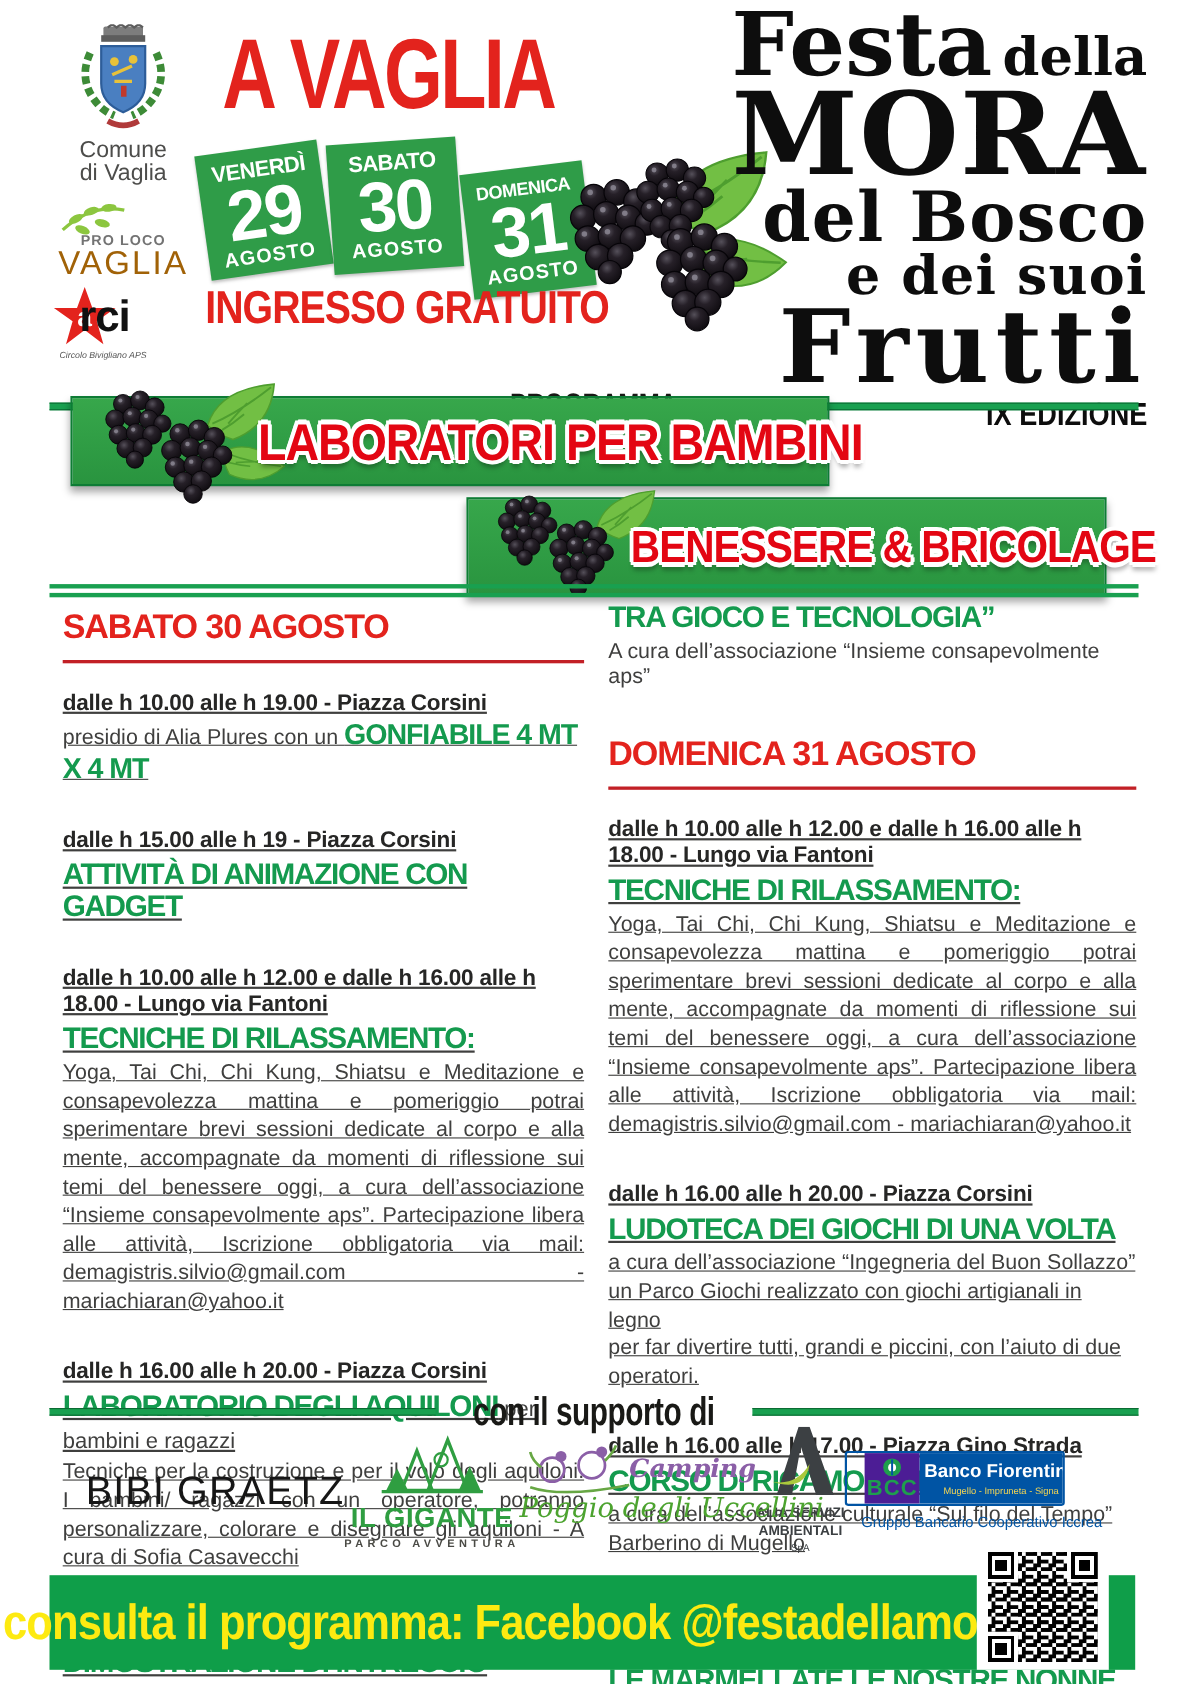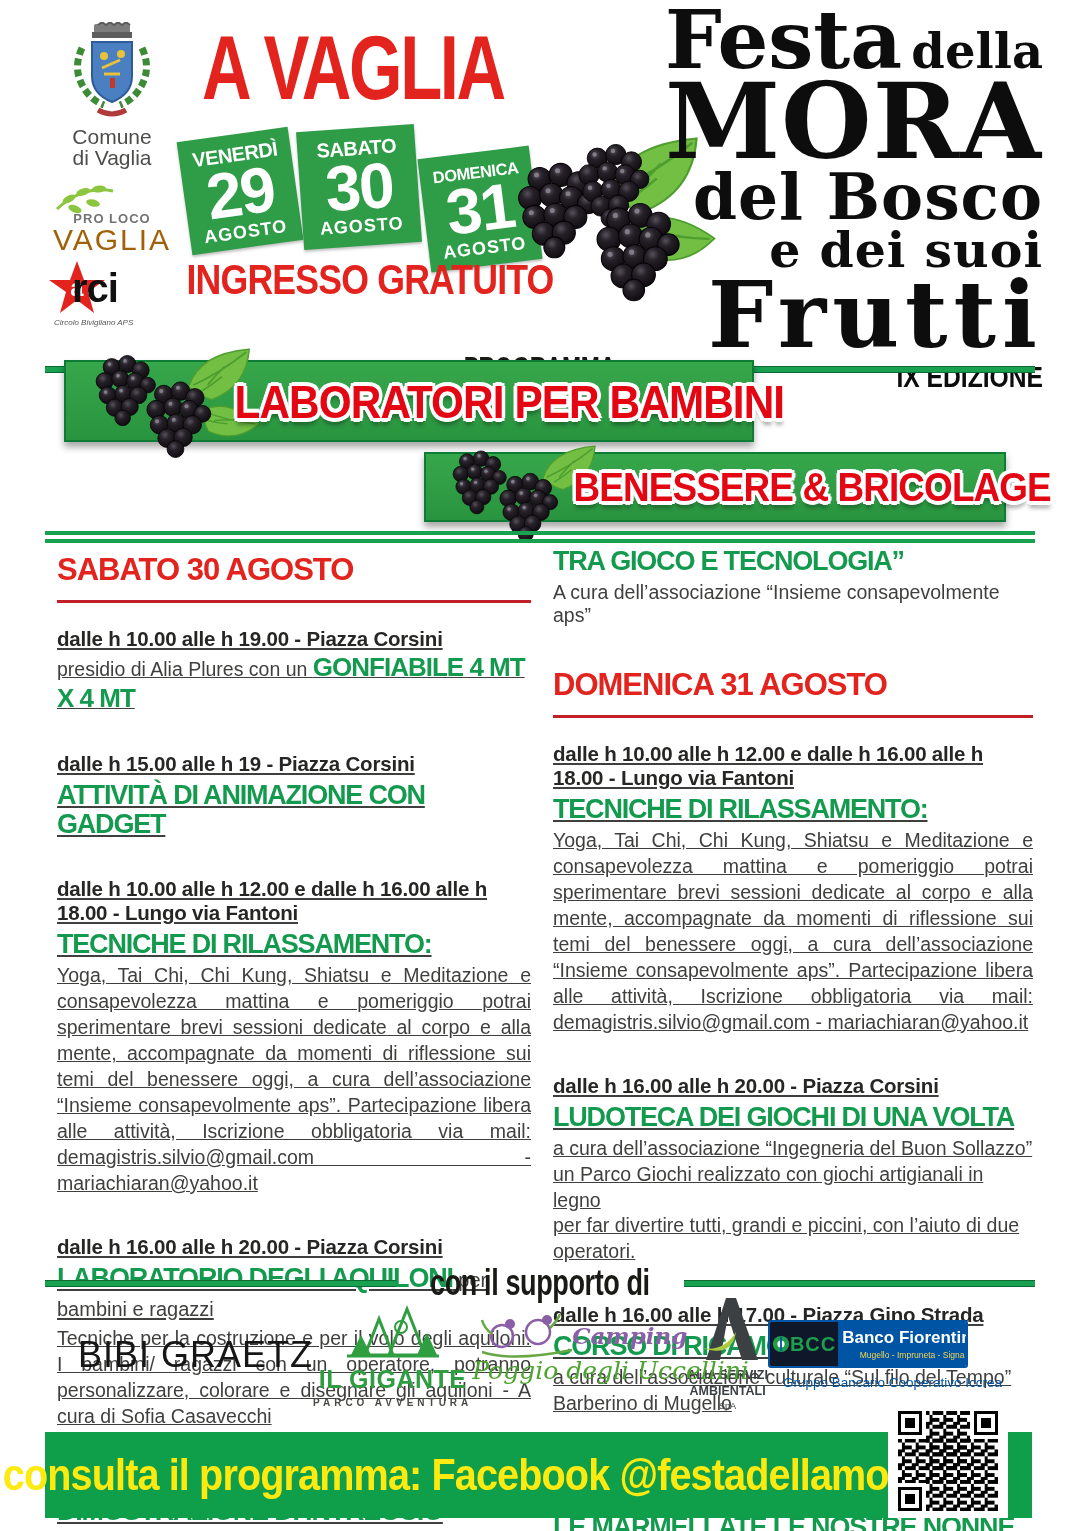--- a/index.html
+++ b/index.html
@@ -49,21 +49,21 @@
   .divider{position:absolute;left:45px;right:45px;display:flex;align-items:center;gap:10px;}
   .divider .dline{flex:1;height:5px;background:#19a050;border-top:1px solid #0b6b33;border-bottom:1px solid #0b6b33;}
   .divider .dlabel{font-size:28px;font-weight:bold;color:#191916;white-space:nowrap;
                    transform:scale(.82,1.1);letter-spacing:-.5px;}
   .prog-divider{top:336px;margin-top:17px;}
   .support-divider{top:1264px;}
   .support-divider .dlabel{font-size:33px;}
   .gbanner{position:absolute;background:linear-gradient(#37a74b,#29943f);border:2px solid #0e7c35;
            box-shadow:0 5px 7px rgba(0,0,0,.35);display:flex;align-items:center;justify-content:center;}
   .banner-1{left:64px;top:360px;width:690px;height:82px;padding-left:200px;box-sizing:border-box;}
-  .banner-2{left:424px;top:452px;width:582px;height:70px;padding-left:195px;box-sizing:border-box;}
+  .banner-2{left:424px;top:452px;width:582px;height:90px;padding-left:195px;box-sizing:border-box;}
   .btxt{font-weight:bold;color:#e30613;white-space:nowrap;transform:scaleX(.9);letter-spacing:-1px;
         text-shadow:-3px -3px 0 #fff,3px -3px 0 #fff,-3px 3px 0 #fff,3px 3px 0 #fff,
                     -4px 0 0 #fff,4px 0 0 #fff,0 -4px 0 #fff,0 4px 0 #fff,0 7px 5px rgba(0,0,0,.35);}
   .banner-1 .btxt{font-size:47px;}
   .banner-2 .btxt{font-size:41px;}
   .banner-berries{position:absolute;}
   .bb1{left:2px;top:-20px;}
   .bb2{left:4px;top:-14px;}
   .dbl-line{position:absolute;left:45px;right:45px;height:4px;background:#19a050;}
   .dbl-a{top:531px;}.dbl-b{top:539px;}
@@ -91,21 +91,21 @@
   .sp{text-align:center;}
   .sp-bibi{font-size:36px;color:#161616;letter-spacing:1px;white-space:nowrap;}
   .sp-gigante .g-name{color:#2f9e41;font-size:25px;font-weight:bold;letter-spacing:.5px;margin-top:2px;}
   .sp-gigante .g-sub{color:#4a4a45;font-size:10px;font-weight:bold;letter-spacing:4px;margin-top:3px;}
   .sp-camping{position:relative;width:215px;height:90px;font-family:"DejaVu Serif","Liberation Serif",serif;}
   .sp-camping .c-top{position:absolute;right:0;top:12px;color:#8b5fa7;font-size:23px;font-style:italic;font-weight:bold;}
   .sp-camping .c-name{position:absolute;left:0;right:0;top:46px;color:#4ca32f;font-size:25px;font-style:italic;white-space:nowrap;}
   .sp-alia .a-lines{color:#3c4043;font-size:12.5px;font-weight:bold;line-height:1.25;margin-top:4px;}
   .sp-alia .a-spa{color:#3c4043;font-size:9px;margin-top:2px;}
   .sp-bcc .bcc-box{display:flex;border:2px solid #0054a4;border-radius:3px;overflow:hidden;width:196px;}
-  .sp-bcc .bcc-left{background:#0f172a;width:72px;display:flex;flex-direction:row;align-items:center;justify-content:center;padding:4px 2px;}
+  .sp-bcc .bcc-left{background:#4c1d95;width:72px;display:flex;flex-direction:column;align-items:center;justify-content:center;padding:4px 2px;margin-left:16px;}
   .sp-bcc .bcc-abbr{color:#1e9e4d;font-size:20px;font-weight:bold;letter-spacing:1px;line-height:1;}
   .sp-bcc .bcc-right{background:#0054a4;color:#fff;flex:1;padding:6px 4px;display:flex;flex-direction:column;justify-content:center;}
   .sp-bcc .bcc-name{font-size:17px;font-weight:bold;white-space:nowrap;}
   .sp-bcc .bcc-cities{font-size:8.5px;color:#f2d553;margin-top:2px;white-space:nowrap;}
   .sp-bcc .bcc-group{color:#0054a4;font-size:13.5px;margin-top:7px;white-space:nowrap;padding-left:15px;}
   
   .footer-banner{position:absolute;left:45px;top:1432px;width:987px;height:86px;background:#0f9e49;
                  display:flex;align-items:center;justify-content:center;padding-right:150px;box-sizing:border-box;}
   .footer-banner .ftxt{color:#fdea11;font-size:45px;font-weight:bold;white-space:nowrap;letter-spacing:-1px;
                        transform:scaleX(.88);}

